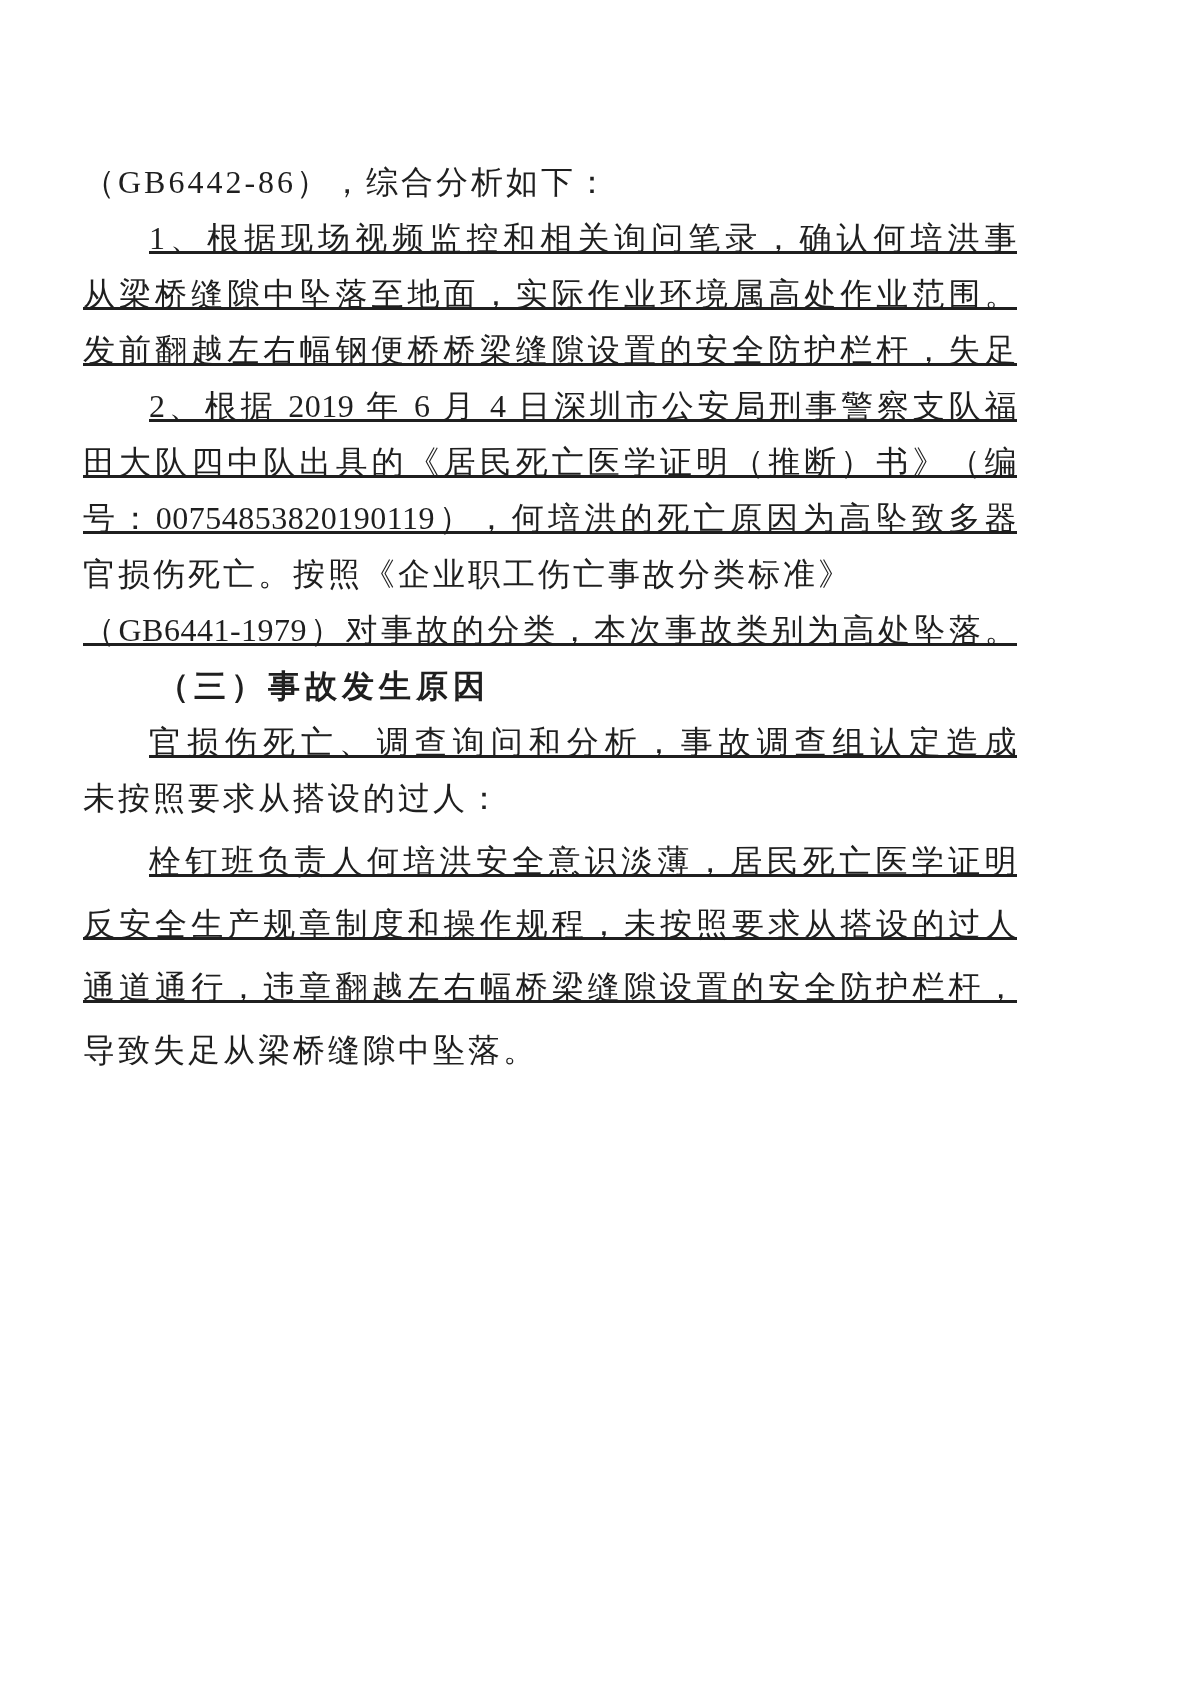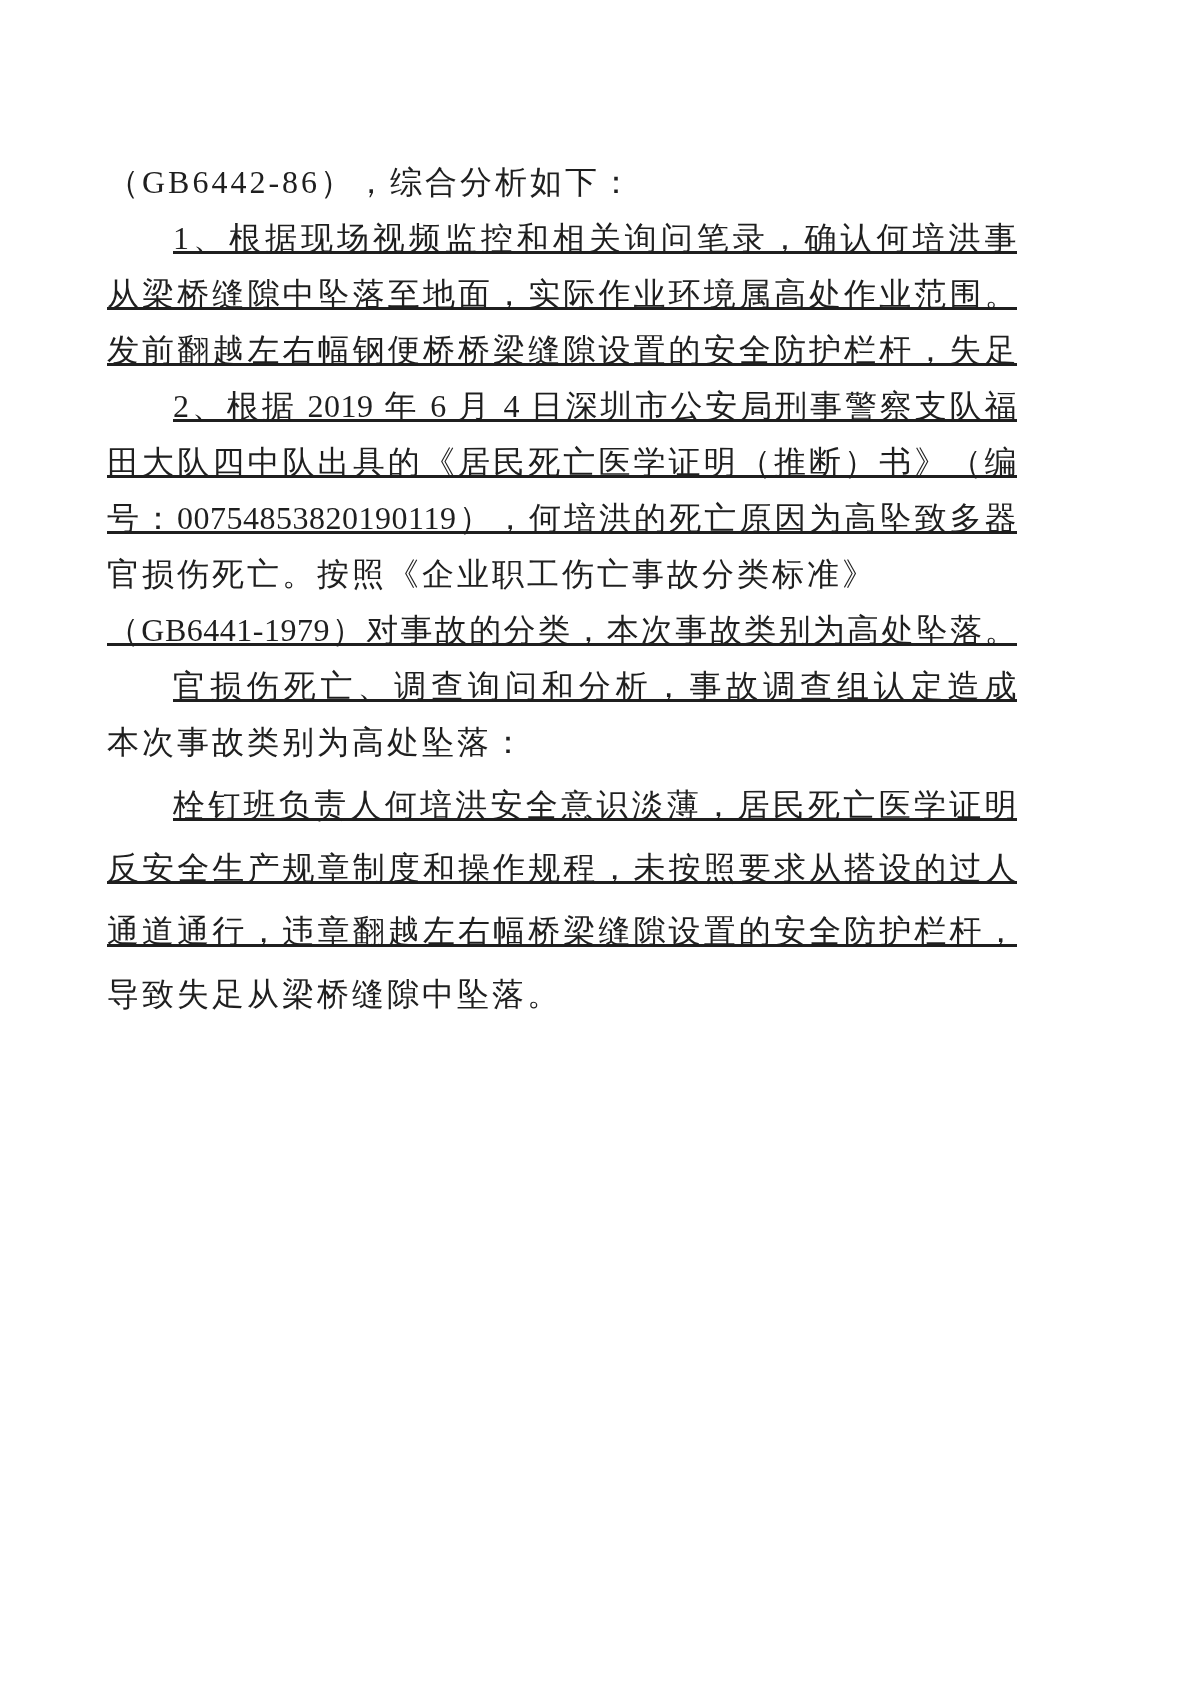--- a/index.html
+++ b/index.html
@@ -7,21 +7,21 @@
     padding: 0;
     background: #ffffff;
   }
   .page {
     position: relative;
     width: 1199px;
     height: 1696px;
     margin: 0 auto;
     background: #ffffff;
     box-sizing: border-box;
-    padding: 154px 182px 0 107px;
+    padding: 154px 182px 0 83px;
     overflow: hidden;
     font-family: "Liberation Serif", "DejaVu Serif", serif;
     color: #1f1f1f;
   }
   .line {
     font-size: 32px;
     letter-spacing: 3px;
     white-space: nowrap;
     overflow: visible;
   }
@@ -49,22 +49,23 @@
   <div class="section-a">
     <div class="line">（GB6442-86），综合分析如下：</div>
     <div class="line indent just">1、根据现场视频监控和相关询问笔录，确认何培洪事</div>
     <div class="line just">从梁桥缝隙中坠落至地面，实际作业环境属高处作业范围。</div>
     <div class="line just">发前翻越左右幅钢便桥桥梁缝隙设置的安全防护栏杆，失足</div>
     <div class="line indent just">2、根据 2019 年 6 月 4 日深圳市公安局刑事警察支队福</div>
     <div class="line just">田大队四中队出具的《居民死亡医学证明（推断）书》（编</div>
     <div class="line just">号：00754853820190119），何培洪的死亡原因为高坠致多器</div>
     <div class="line">官损伤死亡。按照《企业职工伤亡事故分类标准》</div>
     <div class="line just">（GB6441-1979）对事故的分类，本次事故类别为高处坠落。</div>
+    <div class="line heading">（三）事故发生原因</div>
     <div class="line indent just">官损伤死亡、调查询问和分析，事故调查组认定造成</div>
-    <div class="line">本次事故类别为高处坠落：</div>
+    <div class="line">未按照要求从搭设的过人：</div>
   </div>
   <div class="section-b">
     <div class="line indent just">栓钉班负责人何培洪安全意识淡薄，居民死亡医学证明</div>
     <div class="line just">反安全生产规章制度和操作规程，未按照要求从搭设的过人</div>
     <div class="line just">通道通行，违章翻越左右幅桥梁缝隙设置的安全防护栏杆，</div>
     <div class="line">导致失足从梁桥缝隙中坠落。</div>
 
   </div>
 
 </div>

